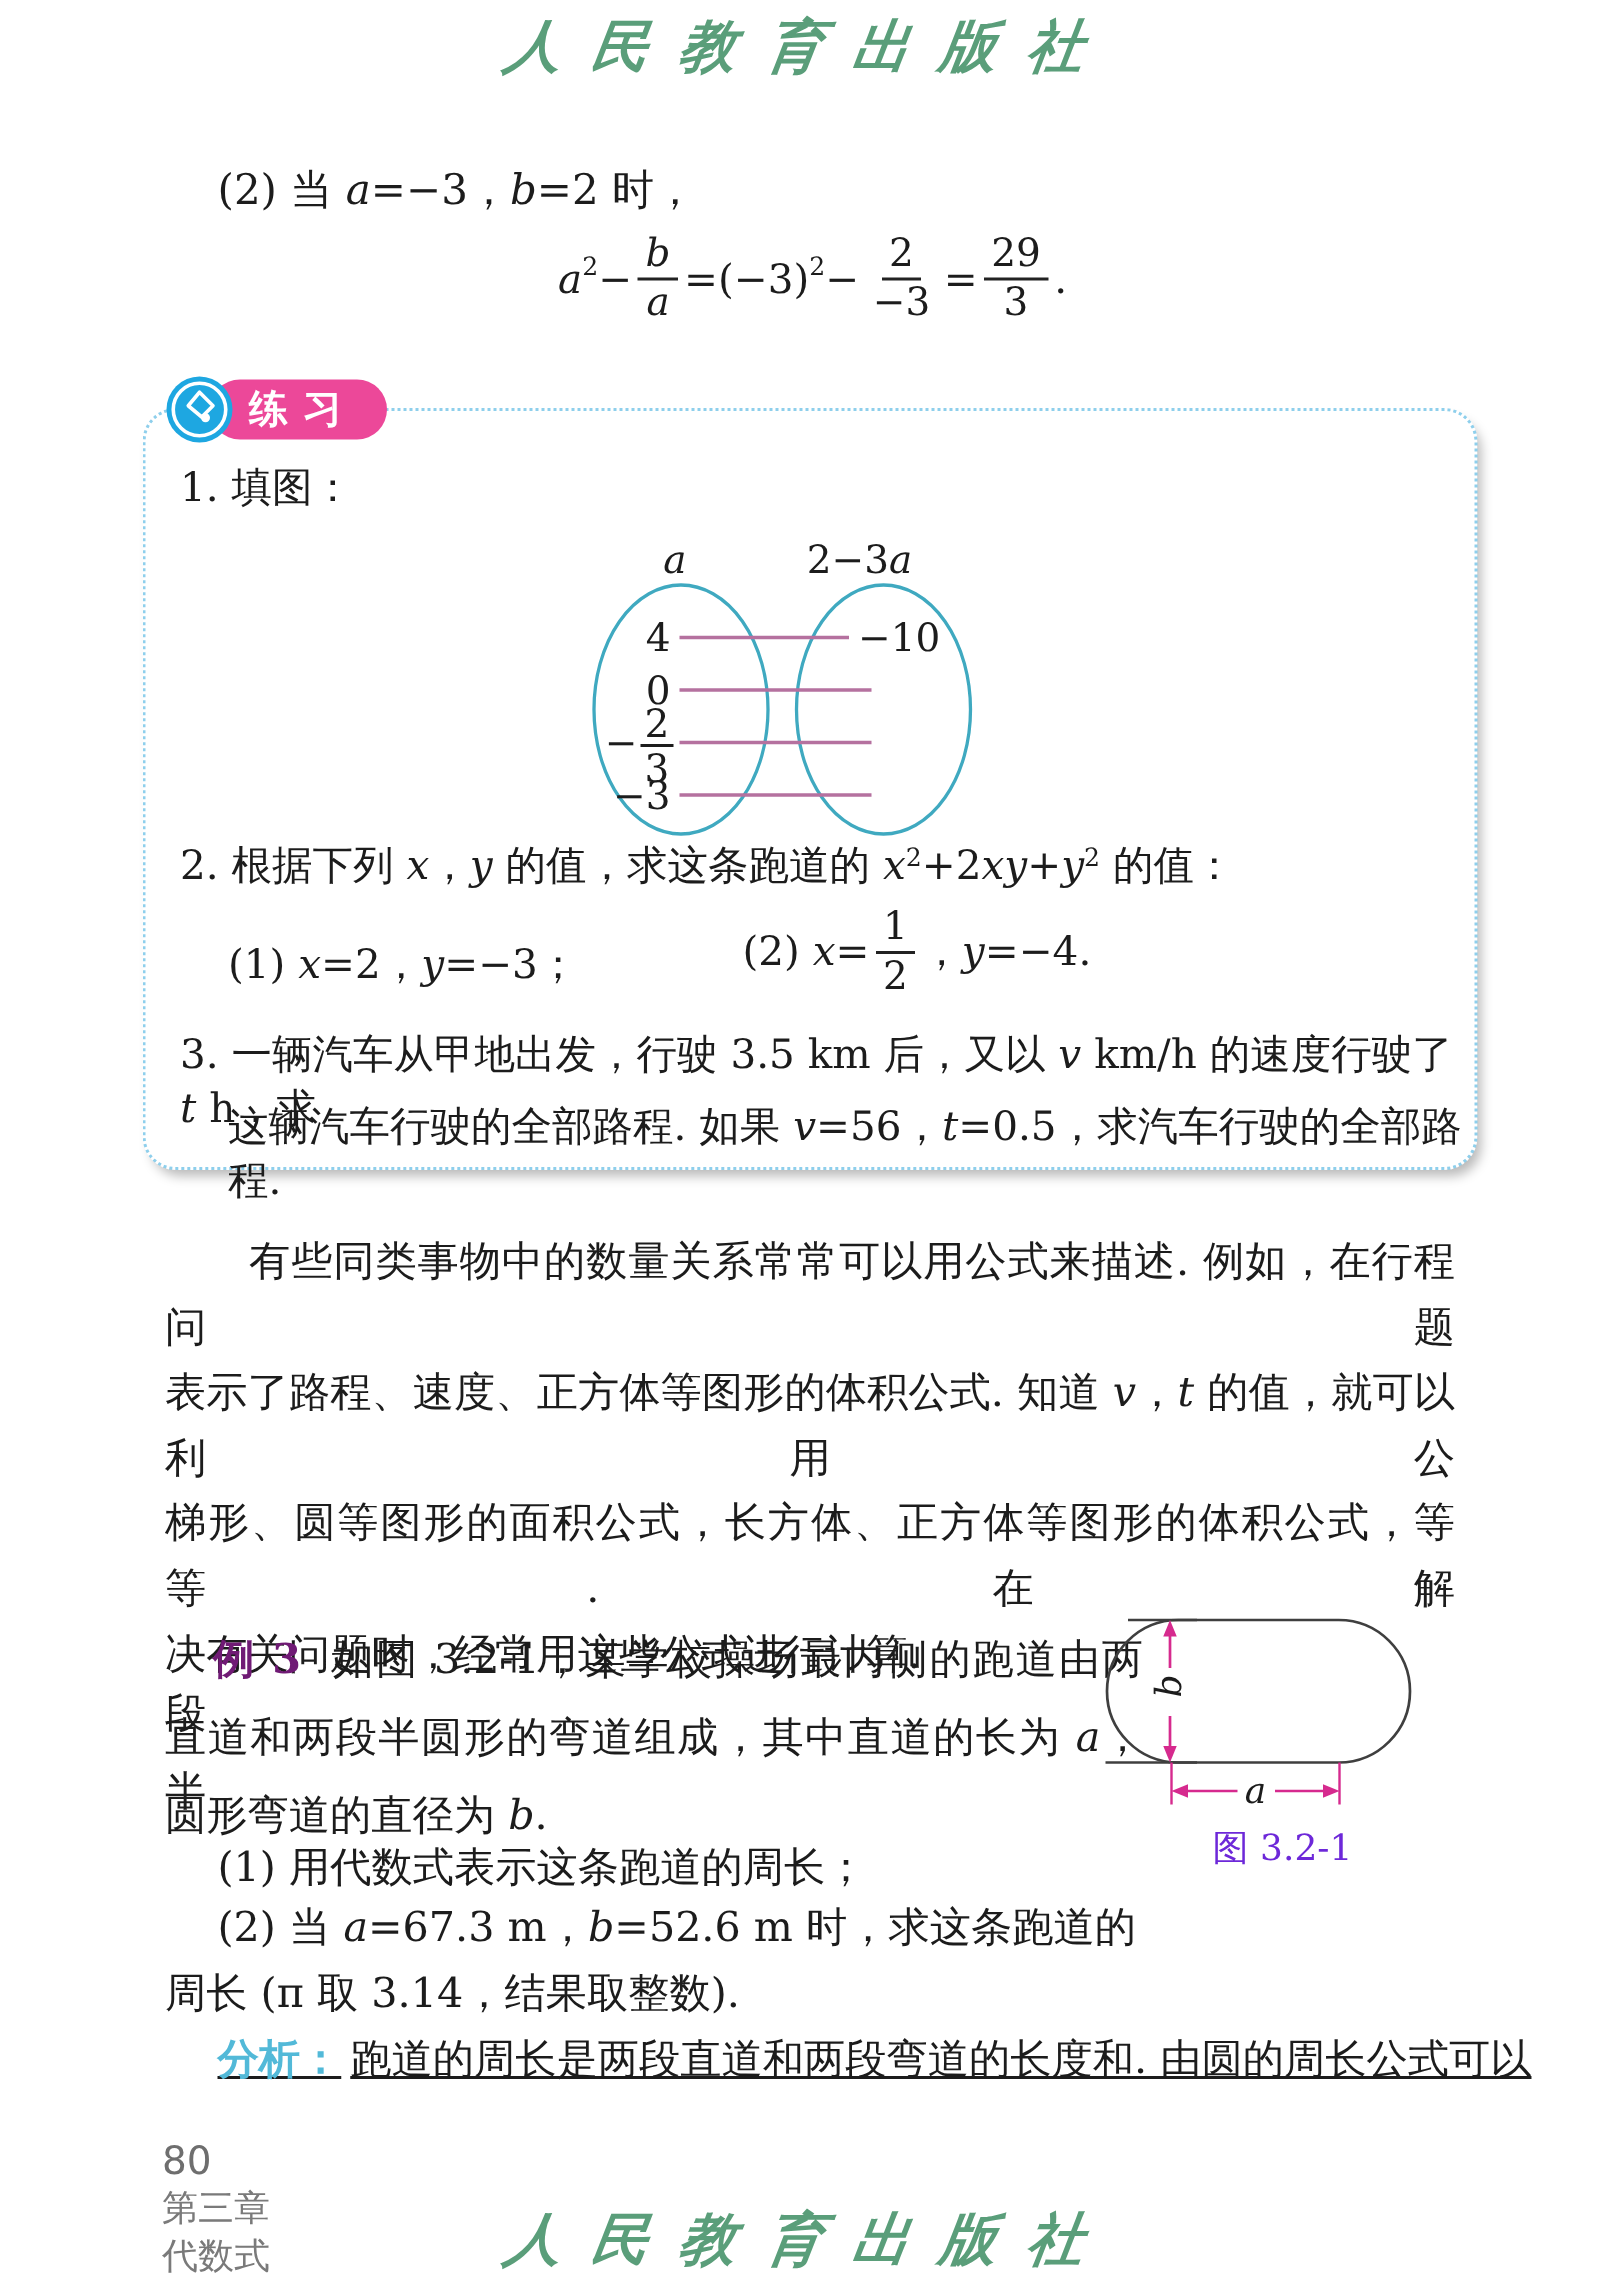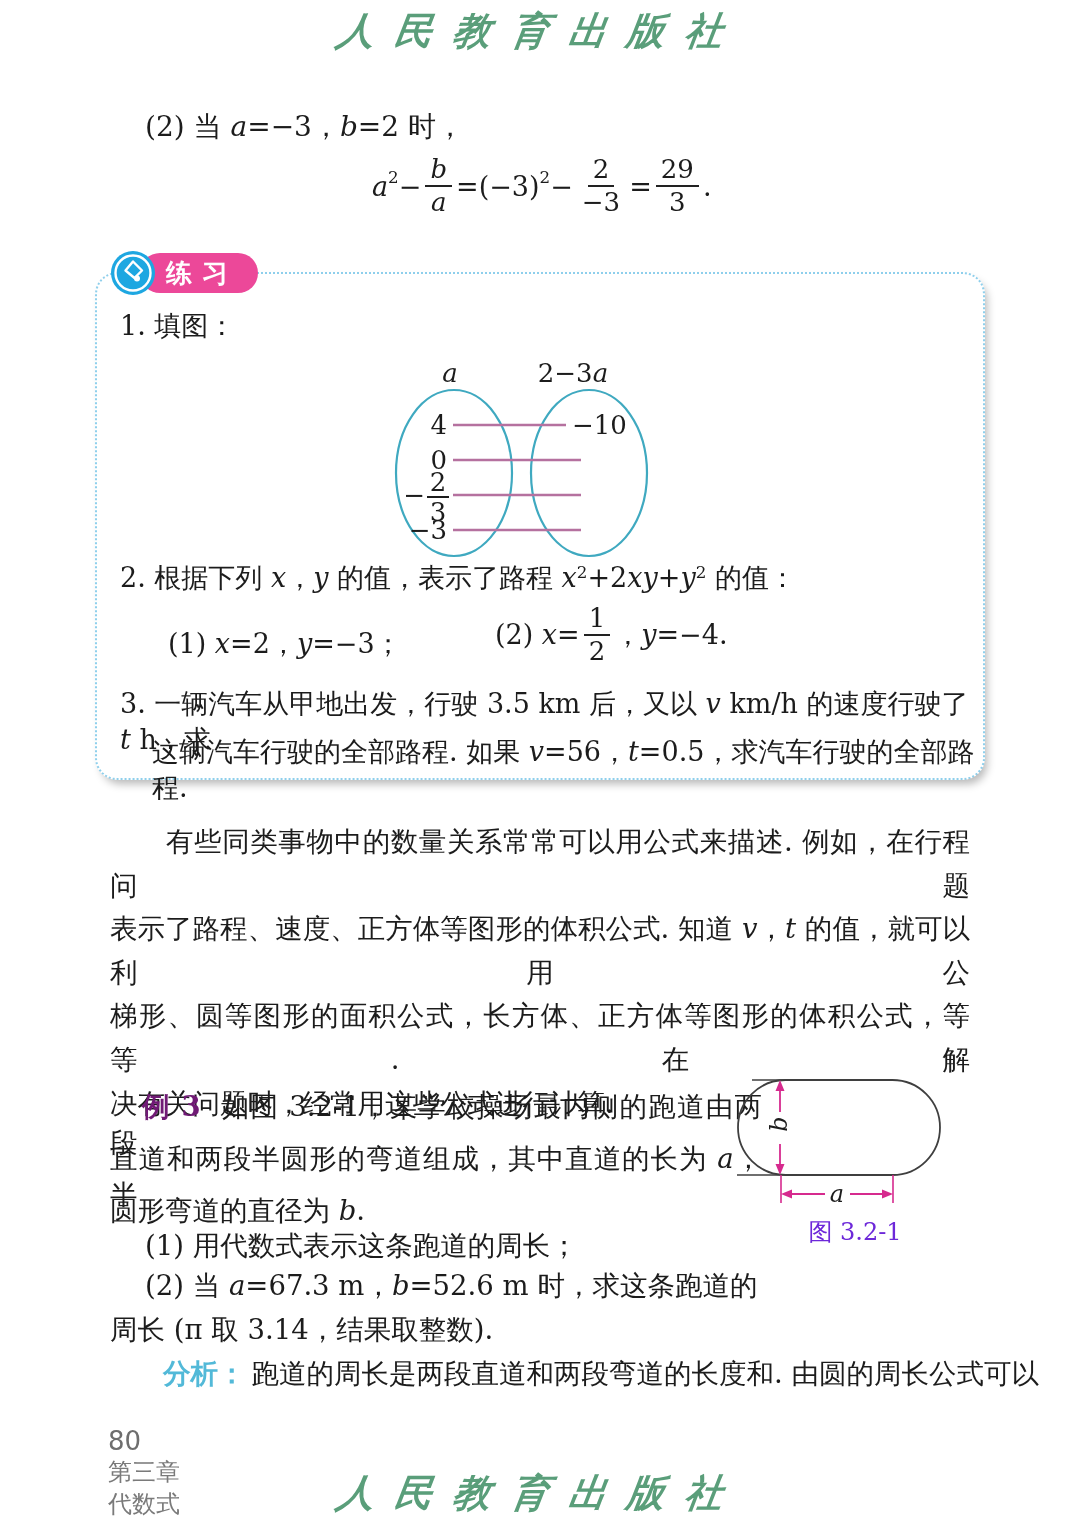--- a/index.html
+++ b/index.html
@@ -35,21 +35,21 @@
                 box-shadow:4px 6px 8px -2px rgba(0,0,0,0.28);}
   .practice-pill{position:absolute;left:110px;top:250px;display:flex;align-items:center;z-index:5;}
   .pill-icon{width:46px;height:46px;display:inline-block;z-index:6;}
   .pill-body{margin-left:-16px;height:40px;line-height:40px;background:#ec4899;color:#fff;
              border-radius:20px;padding:0 20px 0 26px;font-size:26px;font-weight:bold;
              letter-spacing:10px;font-family:"DejaVu Sans","Liberation Sans",sans-serif;}
   .pb-item,.pb-sub{position:absolute;font-size:27px;line-height:36px;}
   .pb-item1{left:23px;top:34px;}
   .pb-diagram{position:absolute;left:272px;top:84px;width:332px;height:216px;}
   .pb-item2{left:23px;top:286px;}
-  .pb-sub1{left:71px;top:352px;}
+  .pb-sub1{left:55px;top:352px;}
   .pb-sub2{left:398px;top:330px;display:inline-flex;align-items:center;}
   .pb-item3a{left:23px;top:412px;}
   .pb-item3b{left:55px;top:460px;}
 
   
   .dg-label{font-size:26px;fill:#1c1c1c;font-family:"DejaVu Serif","Liberation Serif",serif;}
   .dg-num{font-size:26px;fill:#1c1c1c;font-family:"DejaVu Serif","Liberation Serif",serif;}
   .it{font-style:italic;}
 
   
@@ -62,21 +62,21 @@
   .ex3-line{position:absolute;left:110px;width:652px;font-size:27.5px;line-height:36px;
             text-align:justify;text-align-last:justify;}
   .ex3-l1{top:1088px;text-indent:32px;}
   .ex3-l2{top:1140px;}
   .ex3-l3{top:1192px;text-align:left;text-align-last:left;}
   .ex-label{color:#701a75;font-weight:bold;margin-right:20px;}
   .ex3-q{position:absolute;font-size:27.5px;line-height:34px;}
   .q1{left:145px;top:1228px;}
   .q2{left:145px;top:1268px;}
   .q2b{left:110px;top:1312px;}
-  .analysis{left:163px;top:1356px;}
+  .analysis{left:145px;top:1356px;text-decoration:underline;}
   .an-label{color:#52b9d8;font-weight:bold;margin-right:6px;}
 
   
   .track-figure{position:absolute;left:730px;top:1072px;width:250px;height:140px;}
   .fig-caption{position:absolute;left:730px;top:1216px;width:250px;text-align:center;
                font-size:24px;color:#6d28d9;}
   .fig-label{font-size:24px;font-style:italic;fill:#1c1c1c;
              font-family:"DejaVu Serif","Liberation Serif",serif;}
 
   
@@ -148,21 +148,21 @@
 
       <text class="dg-num" x="56" y="146" text-anchor="end">−</text>
       <text class="dg-num" x="69" y="133" text-anchor="middle">2</text>
       <line x1="58" y1="139" x2="80" y2="139" stroke="#1c1c1c" stroke-width="2"></line>
       <text class="dg-num" x="69" y="163" text-anchor="middle">3</text>
 
       <text class="dg-num" x="78" y="181" text-anchor="end">−3</text>
       <text class="dg-num" x="203" y="76" text-anchor="start">−10</text>
     </svg>
 
-    <div class="pb-item pb-item2"><span>2. 根据下列 </span><span class="run-i">x</span><span>，</span><span class="run-i">y</span><span> 的值，表示了路程 </span><span class="run-i">x</span><span class="run-p">2</span><span>+2</span><span class="run-i">xy</span><span>+</span><span class="run-i">y</span><span class="run-p">2</span><span> 的值：</span></div>
+    <div class="pb-item pb-item2"><span>2. 根据下列 </span><span class="run-i">x</span><span>，</span><span class="run-i">y</span><span> 的值，求这条跑道的 </span><span class="run-i">x</span><span class="run-p">2</span><span>+2</span><span class="run-i">xy</span><span>+</span><span class="run-i">y</span><span class="run-p">2</span><span> 的值：</span></div>
     <div class="pb-sub pb-sub1"><span>(1) </span><span class="run-i">x</span><span>=2，</span><span class="run-i">y</span><span>=−3；</span></div>
     <div class="pb-sub pb-sub2">
       <span><span>(2) </span><span class="run-i">x</span><span>=</span></span>
       <span class="frac">
           <span class="num">1</span>
           <span class="den">2</span>
         </span>
       <span><span>，</span><span class="run-i">y</span><span>=−4.</span></span>
     </div>
     <div class="pb-item pb-item3a"><span>3. 一辆汽车从甲地出发，行驶 3.5 km 后，又以 </span><span class="run-i">v</span><span> km/h 的速度行驶了 </span><span class="run-i">t</span><span> h，求</span></div>

